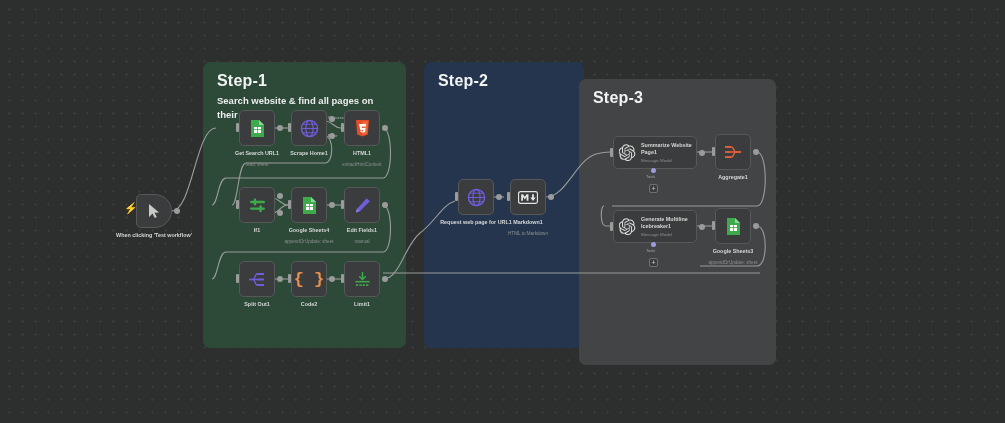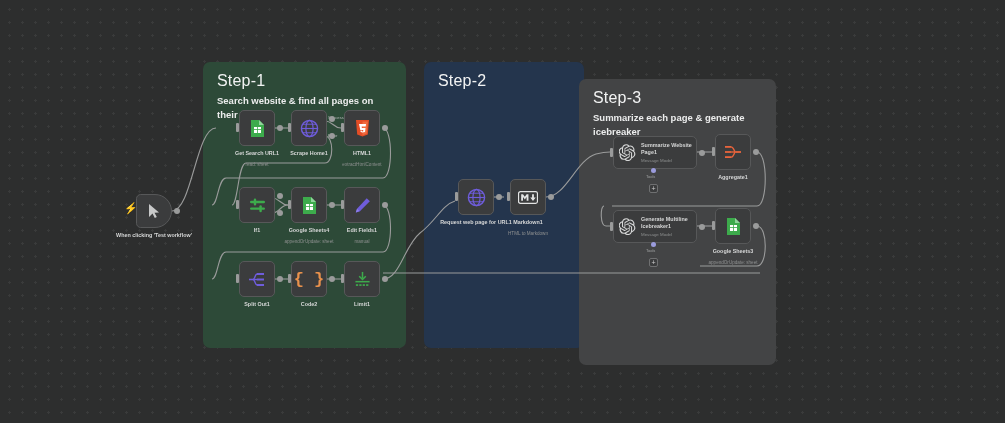--- a/index.html
+++ b/index.html
@@ -14,21 +14,21 @@
     background-image:radial-gradient(circle, #3a3b3b 1px, transparent 1.2px);
     background-size:13px 13px;
     background-position:3px 3px;
   }
   
   .panel{
     position:absolute; border-radius:7px; overflow:hidden;
   }
   .panel .p-title{
     position:absolute; left:14px; top:10px;
-    font-size:16px; font-weight:400; color:#f2f3f3; letter-spacing:.2px;
+    font-size:16px; font-weight:700; color:#f2f3f3; letter-spacing:.2px;
   }
   .panel .p-sub{
     position:absolute; left:14px; top:32px; right:12px;
     font-size:9.5px; font-weight:700; color:#eceded; line-height:1.45;
   }
   #panel-1{ left:203px; top:62px; width:203px; height:286px; background:#2d4a38; }
   #panel-2{ left:424px; top:62px; width:160px; height:286px; background:#24354d; }
   #panel-3{ left:579px; top:79px; width:197px; height:286px; background:#434445; }
 
   
@@ -90,21 +90,20 @@
 
   <div class="panel" id="panel-1">
     <div class="p-title">Step-1</div>
     <div class="p-sub">Search website &amp; find all pages on their website</div>
   </div>
   <div class="panel" id="panel-2">
     <div class="p-title">Step-2</div>
   </div>
   <div class="panel" id="panel-3">
     <div class="p-title">Step-3</div>
-    <div class="p-sub">Summarize each page &amp; generate icebreaker</div>
   </div>
 
   <svg id="edges">
 
     <path class="edge" d="M172,211 C192,211 196,128 216,128"></path>
 
     <path class="edge" d="M275,128 L288,128"></path>
 
     <path class="edge" d="M325,121 C333,121 333,128 341,128"></path>
 

